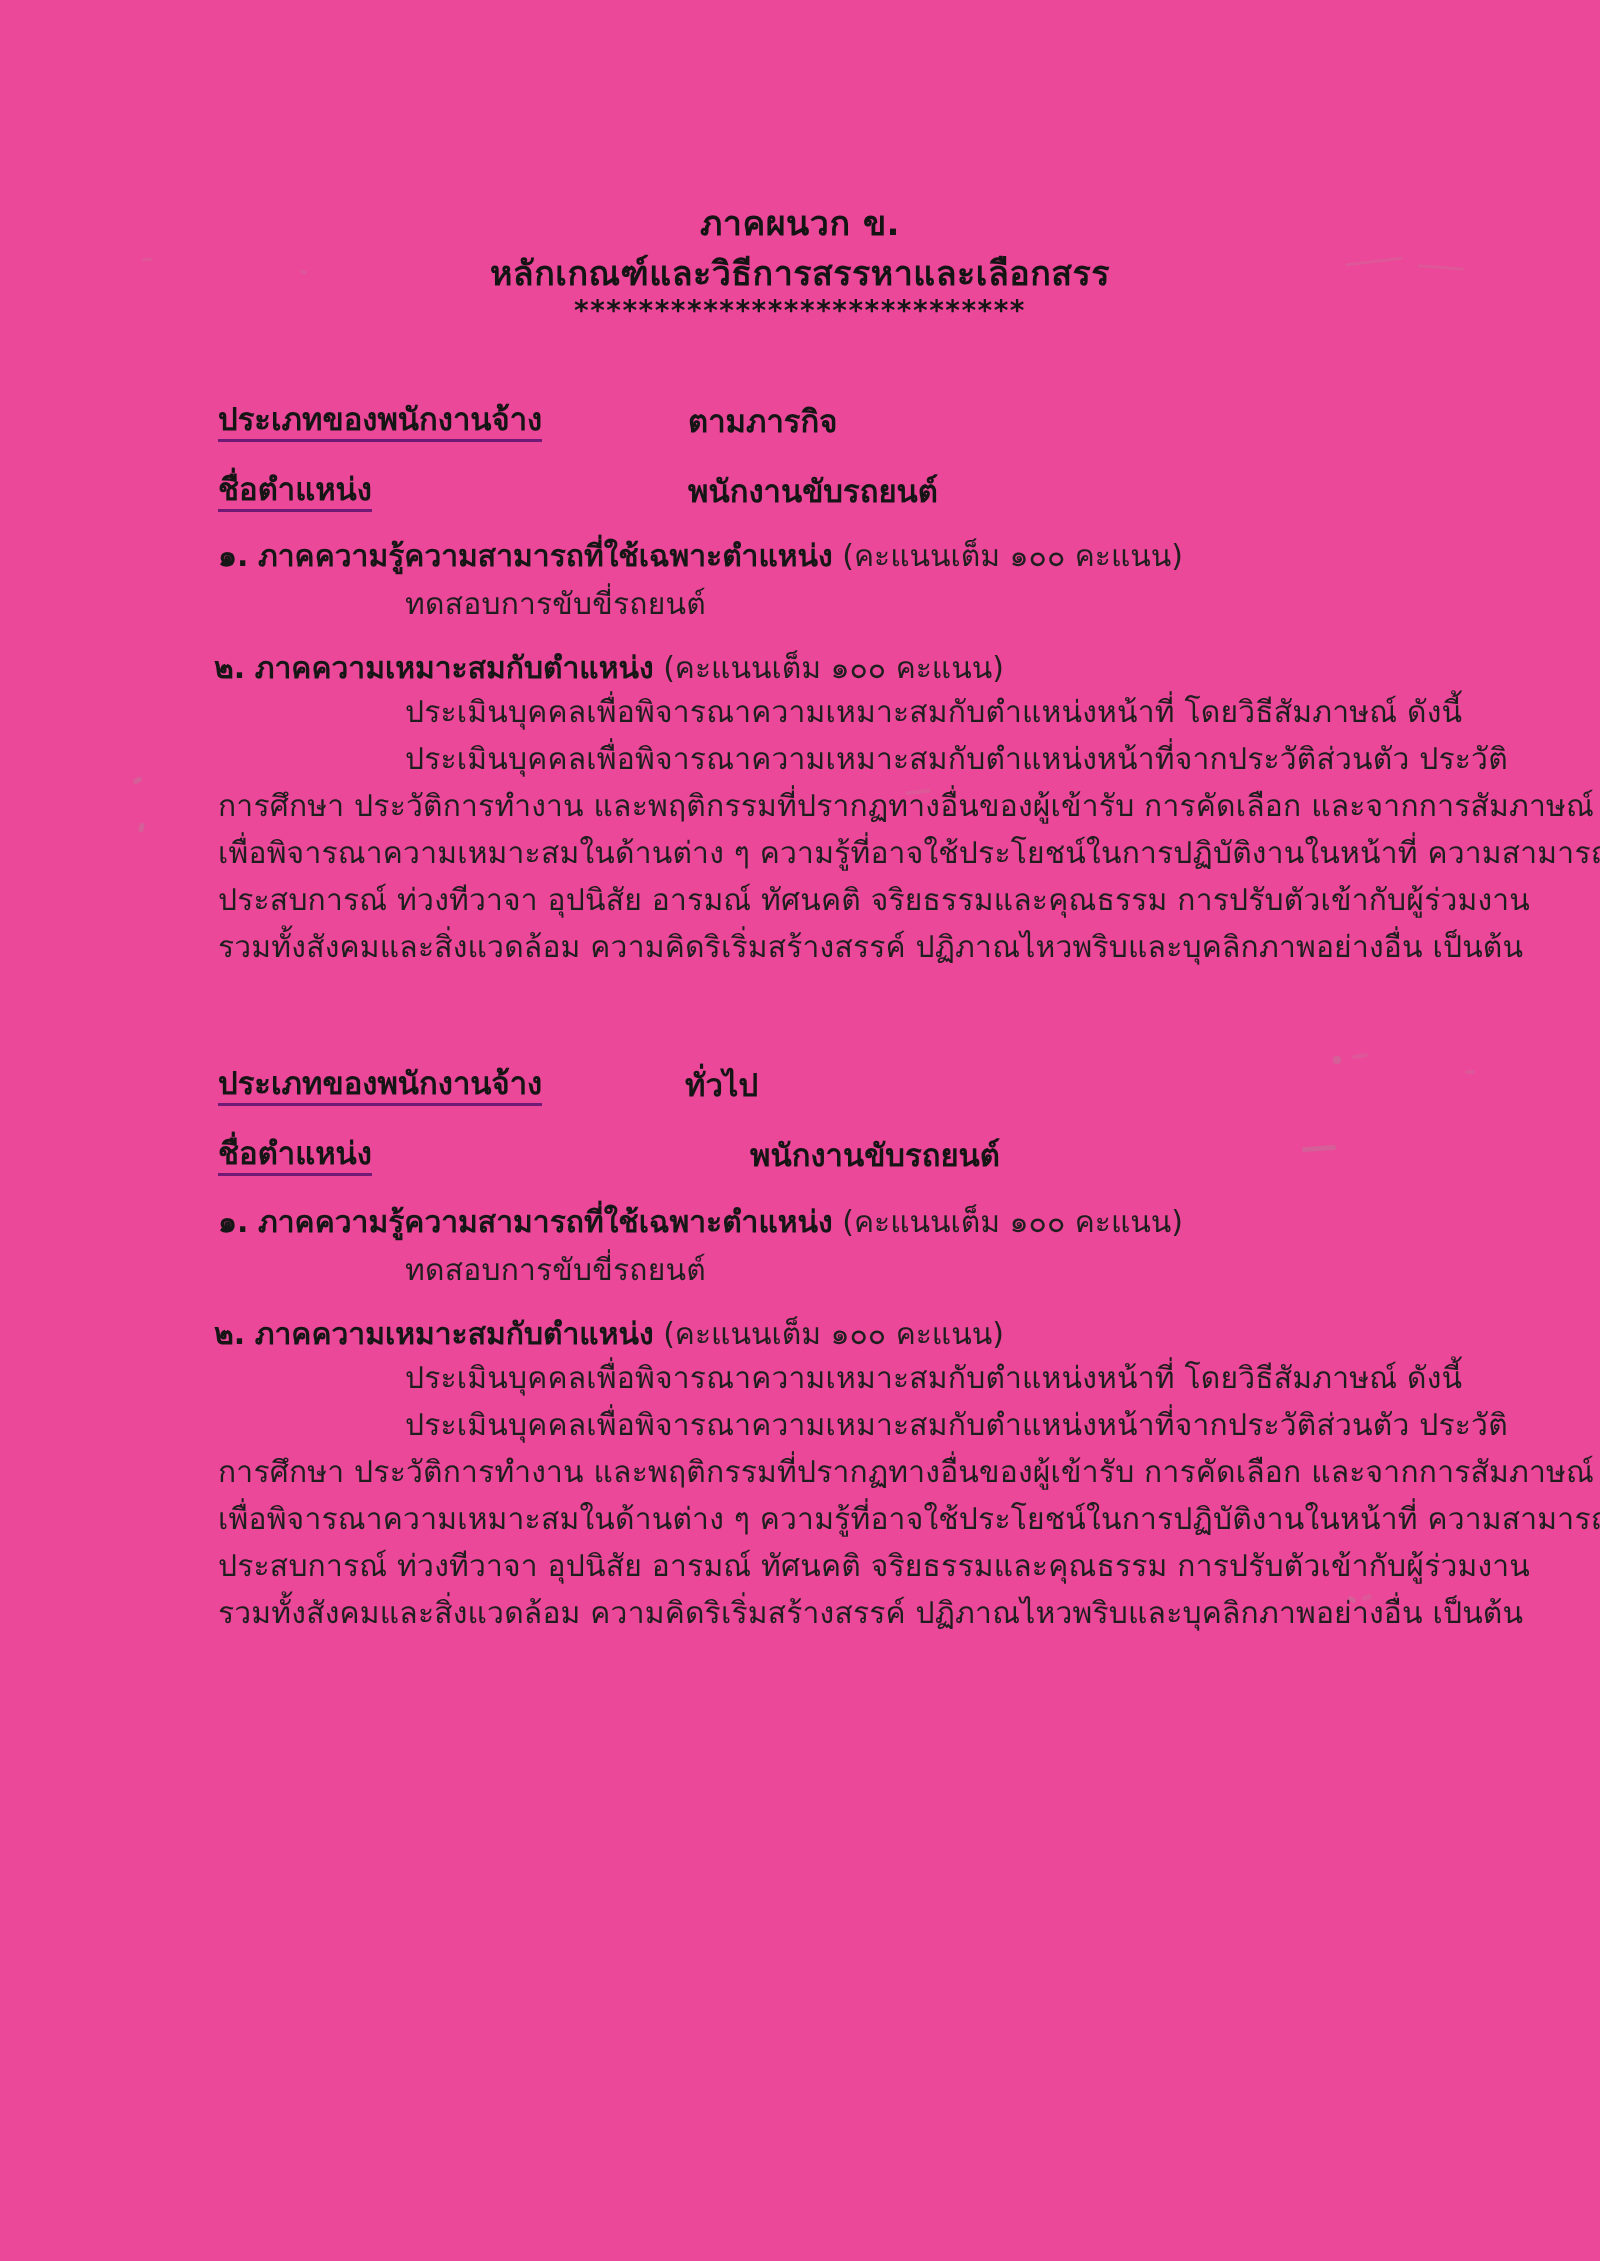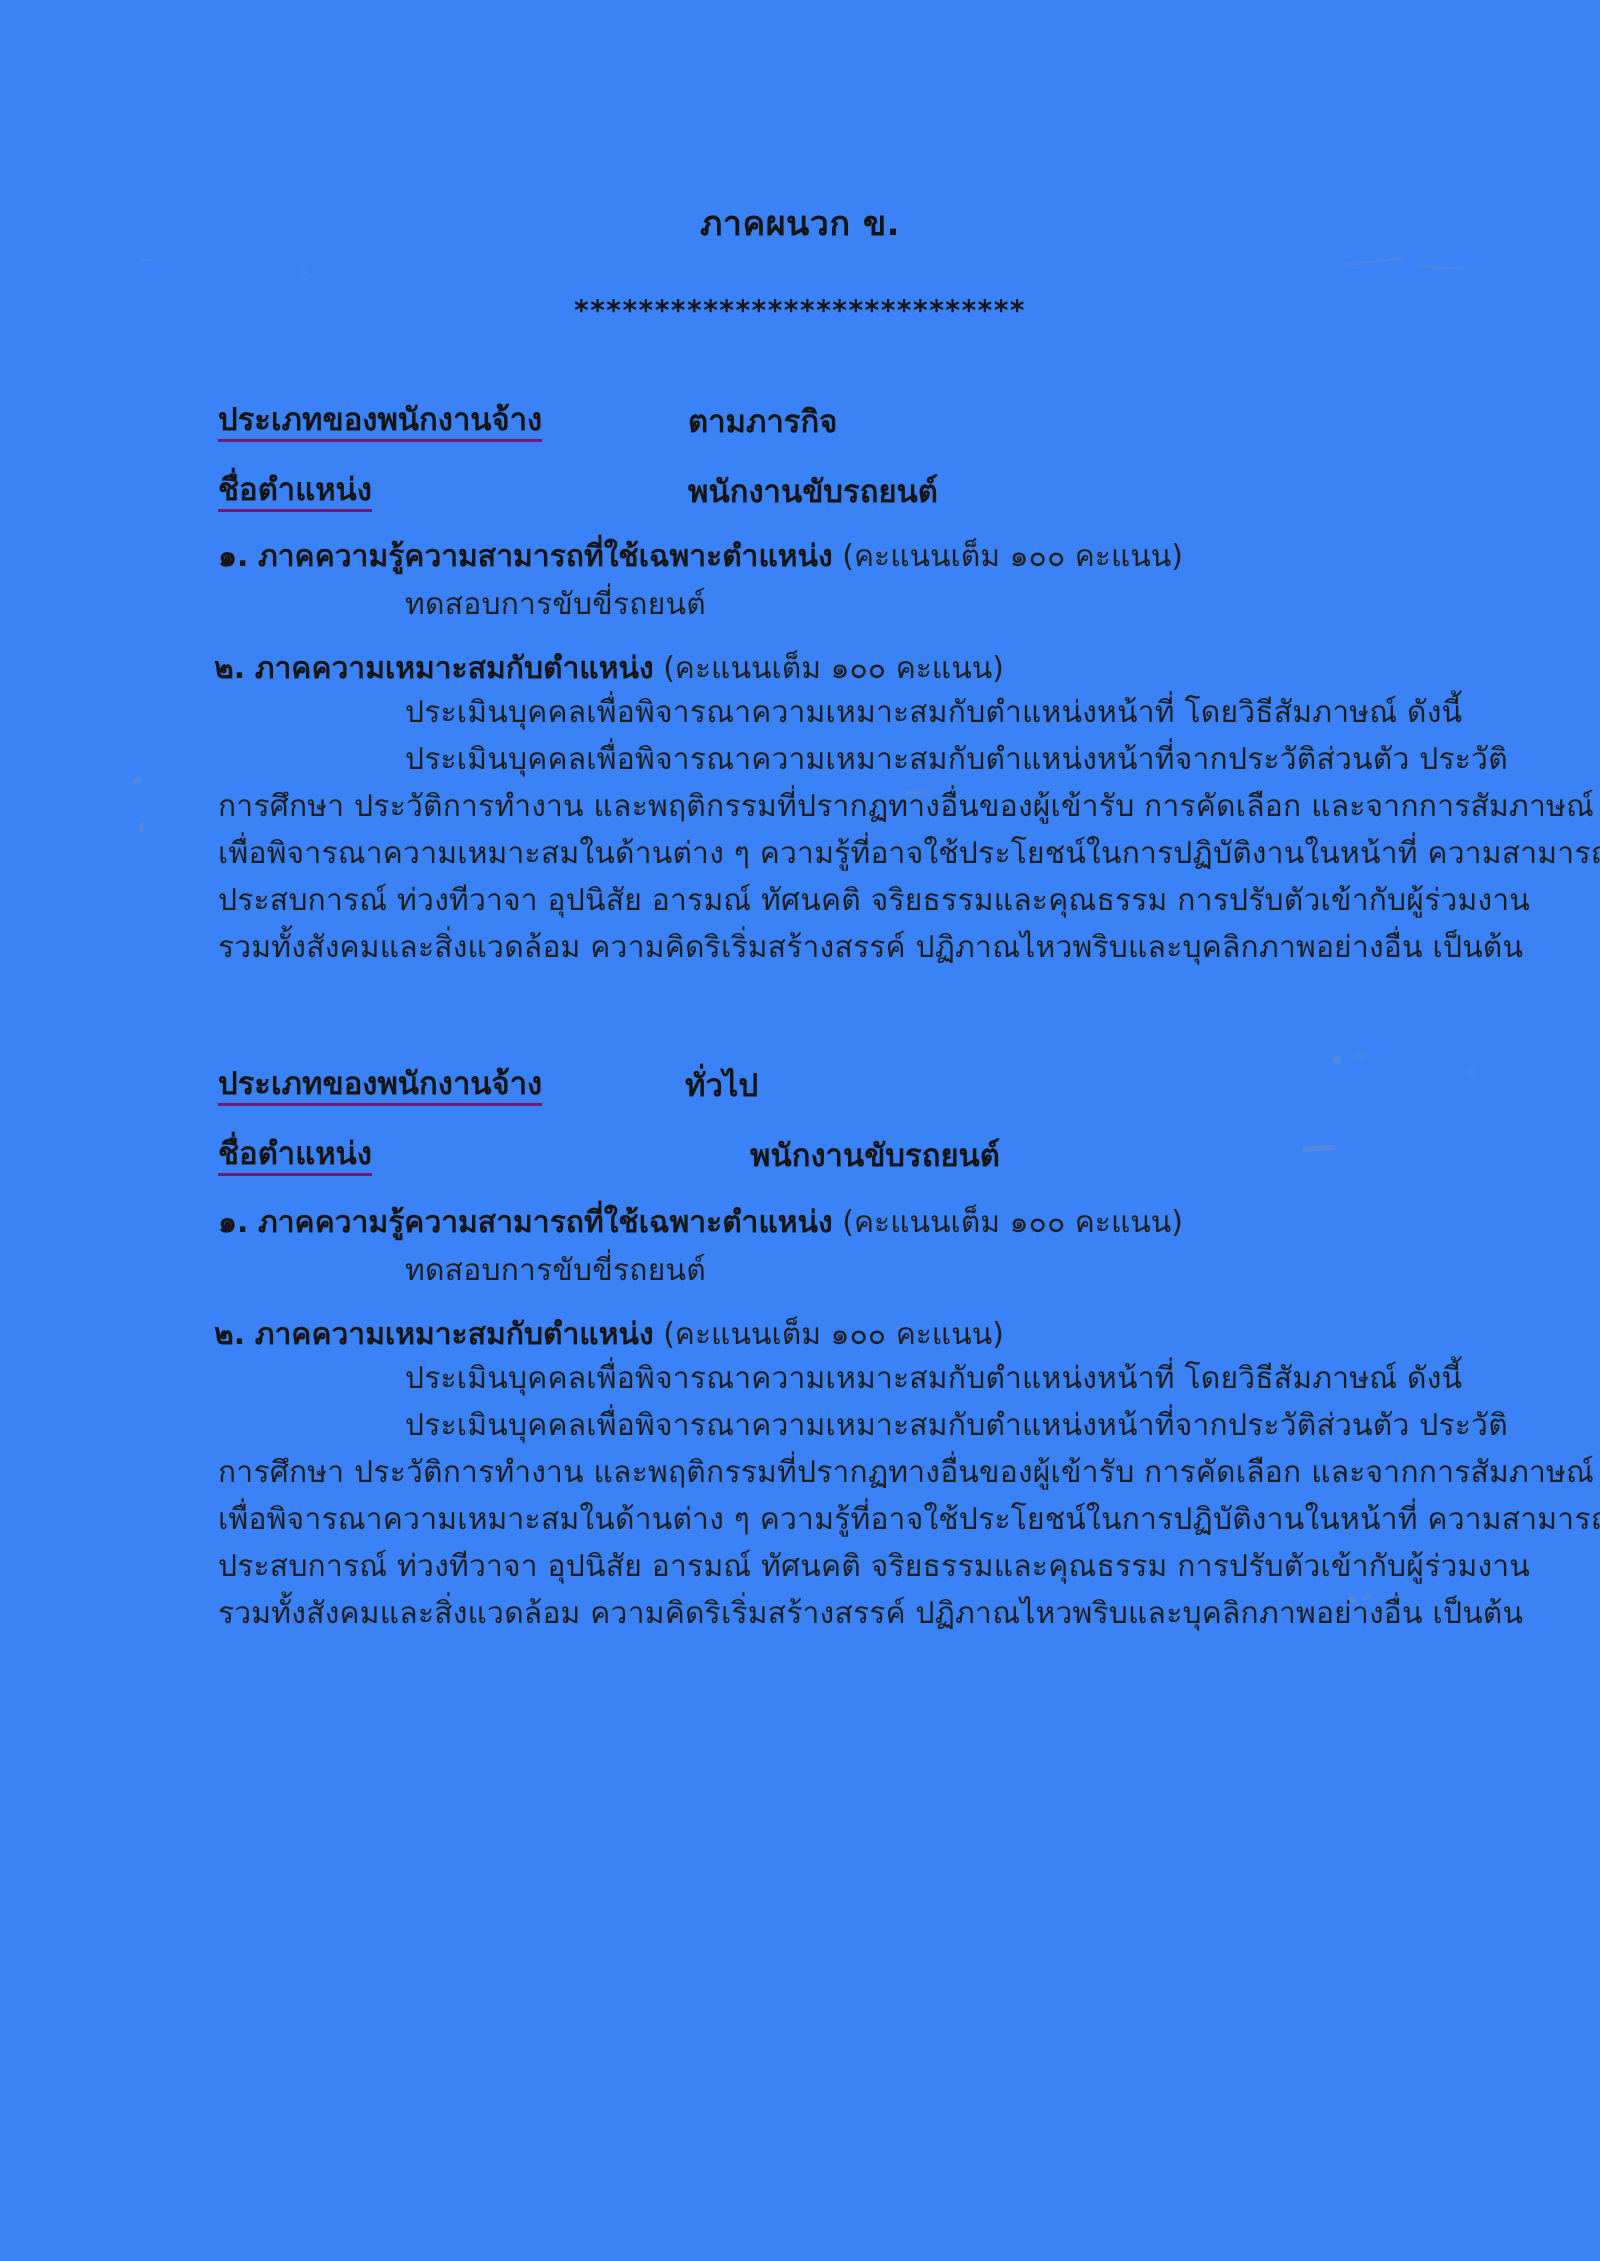--- a/index.html
+++ b/index.html
@@ -1,20 +1,20 @@
 <!DOCTYPE html>
 <html lang="th"><head>
 <meta charset="utf-8">
 <style>
   html,body{margin:0;padding:0;background:#e8e8e8;}
   .page{
     position:relative;
     width:1600px;height:2261px;
     margin:0 auto;
-    background:#3b82f6;
+    background:#ec4899;
     overflow:hidden;
     font-family:"DejaVu Sans","Liberation Sans",sans-serif;
     color:#1c1c1c;
   }
   .abs{position:absolute;white-space:nowrap;}
   .center{left:0;width:1600px;text-align:center;}
   .title{font-size:34px;font-weight:700;color:#141414;letter-spacing:.5px;}
   .stars{font-size:28px;font-weight:700;letter-spacing:1.5px;color:#161616;}
   .label{
     font-size:31px;font-weight:700;color:#151515;
@@ -28,20 +28,21 @@
   .noise{position:absolute;background:#9a9a9a;border-radius:2px;}
   .n-light{opacity:.18;}
   .n-mid{opacity:.28;}
 </style>
 </head>
 <body>
 
 <div class="page">
 
   <div class="abs center title" style="top:196px">ภาคผนวก ข.</div>
+  <div class="abs center title" style="top:246px">หลักเกณฑ์และวิธีการสรรหาและเลือกสรร</div>
   <div class="abs center stars" style="top:294px">****************************</div>
 
   <div>
     <div class="abs" style="left:218px;top:394px">
       <span class="label">ประเภทของพนักงานจ้าง</span>
     </div>
     <div class="abs value" style="left:688px;top:396px">ตามภารกิจ</div>
 
     <div class="abs" style="left:218px;top:464px">
       <span class="label">ชื่อตำแหน่ง</span>

